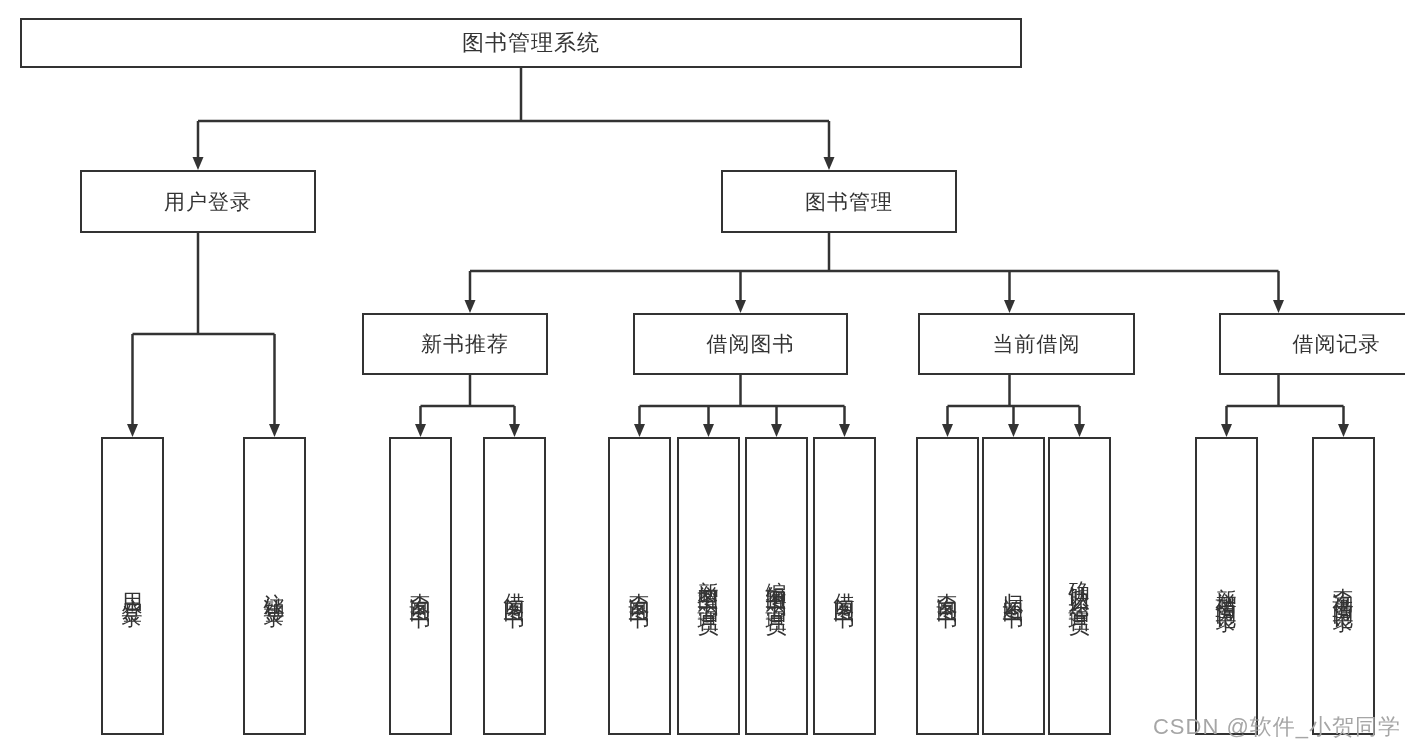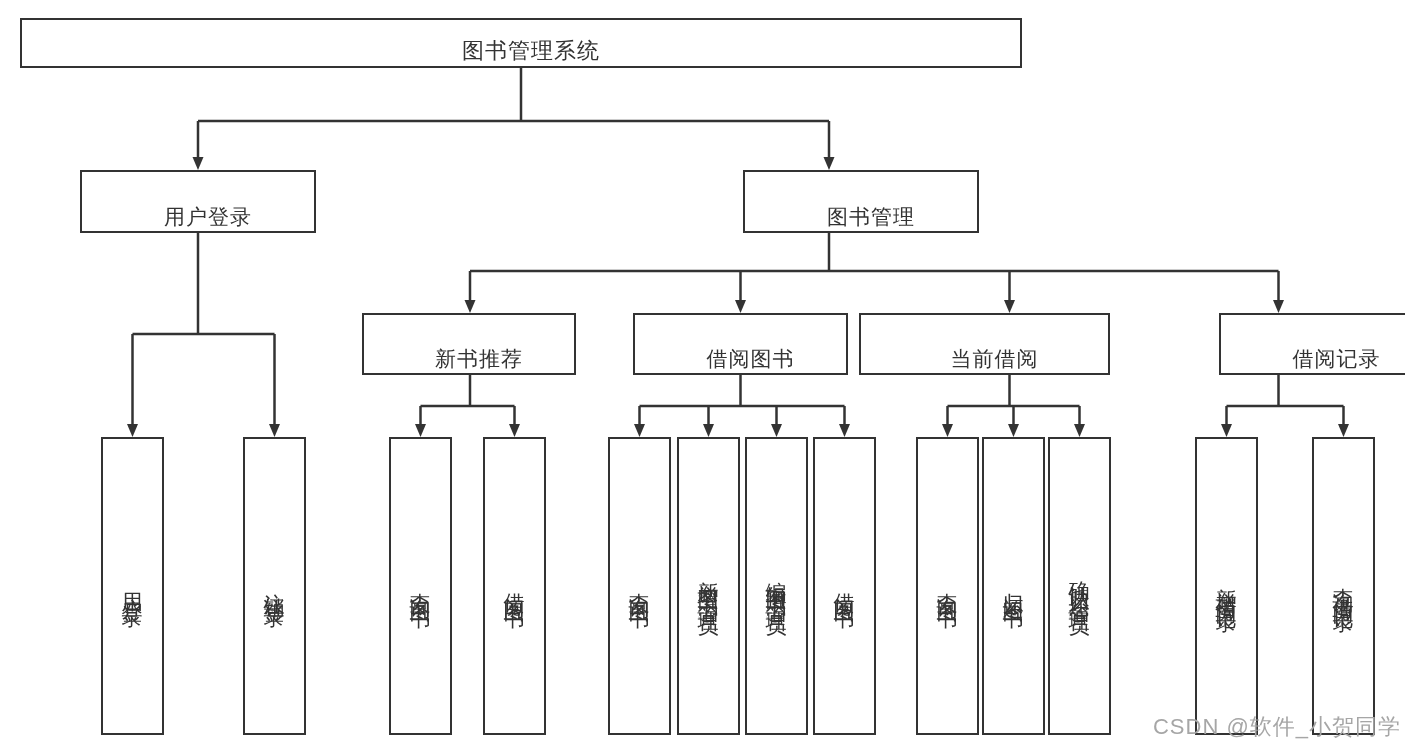--- a/index.html
+++ b/index.html
@@ -20,21 +20,21 @@
   }
   #edges { position: absolute; left: 0; top: 0; width: 1405px; height: 747px; }
   .edge { stroke: var(--line); stroke-width: 2.5; fill: none; }
   .arrowhead { fill: var(--line); stroke: none; }
   .box {
     position: absolute;
     box-sizing: border-box;
     border: 2px solid var(--line);
     background: var(--box-fill);
     display: flex;
-    align-items: flex-end;
+    align-items: center;
     justify-content: center;
     color: var(--text);
     font-size: 21px;
     letter-spacing: 1px;
     text-align: center;
     padding-left: 20px;
   }
   .root-box { font-size: 22px; }
   .vbox {
     position: absolute;
@@ -149,31 +149,31 @@
     </g>
   </svg>
 
   <div class="box root-box" style="left:20px; top:18px; width:1002px; height:50px;">
     <span>图书管理系统</span>
   </div>
 
   <div class="box" style="left:80px; top:170px; width:236px; height:63px;">
     <span>用户登录</span>
   </div>
-  <div class="box" style="left:743px; top:170px; width:236px; height:63px;">
+  <div class="box" style="left:721px; top:170px; width:236px; height:63px;">
     <span>图书管理</span>
   </div>
 
-  <div class="box" style="left:362px; top:313px; width:214px; height:62px;">
+  <div class="box" style="left:362px; top:313px; width:186px; height:62px;">
     <span>新书推荐</span>
   </div>
   <div class="box" style="left:633px; top:313px; width:215px; height:62px;">
     <span>借阅图书</span>
   </div>
-  <div class="box" style="left:859px; top:313px; width:251px; height:62px;">
+  <div class="box" style="left:918px; top:313px; width:217px; height:62px;">
     <span>当前借阅</span>
   </div>
   <div class="box" style="left:1171px; top:313px; width:215px; height:62px;margin-left:48px;">
     <span>借阅记录</span>
   </div>
 
   <div class="vbox" style="left:101px;">
     <span class="vtext">用户登录</span>
   </div>
   <div class="vbox" style="left:243px;">

